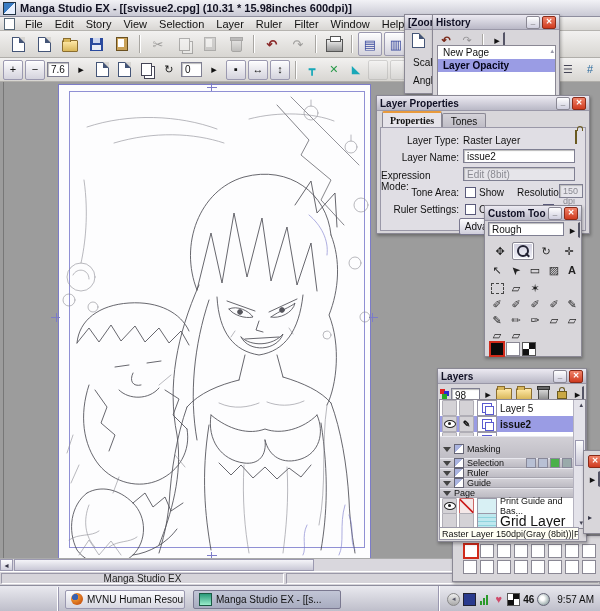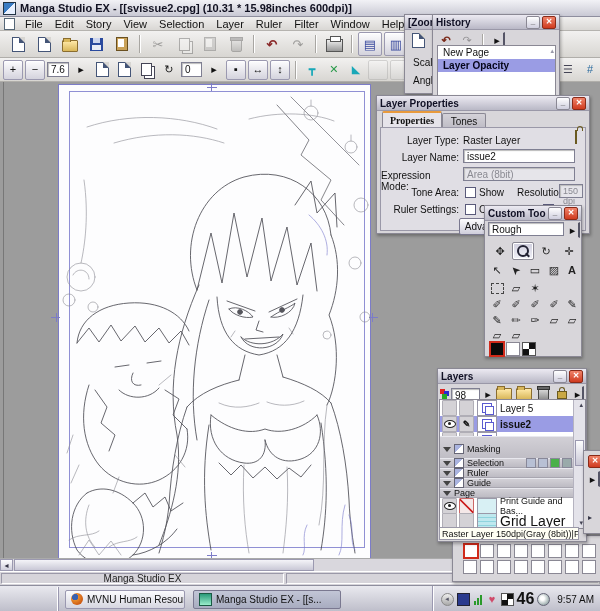--- a/index.html
+++ b/index.html
@@ -419,21 +419,21 @@
     </div>
     <span class="tab active" style="left:5px;top:16px;width:58px;font-family:Liberation Serif, serif;">Properties</span>
     <span class="tab" style="left:65px;top:17px;width:42px;">Tones</span>
     <div class="abs" style="left:3px;top:31px;width:204px;height:102px;border:1px solid #9a98a8;background:#e0dee4;">
       <span class="abs lbl" style="right:126px;top:7px;">Layer Type:</span>
       <span class="abs lbl" style="left:82px;top:7px;">Raster Layer</span>
       <span class="abs" style="right:8px;top:3px;"><span class="i-lock"></span></span>
       <span class="abs lbl" style="right:126px;top:24px;">Layer Name:</span>
       <span class="abs fld" style="left:82px;top:21px;width:112px;height:14px;">issue2</span>
       <span class="abs lbl" style="right:132px;top:42px;">Expression Mode:</span>
-      <span class="abs fld glbl" style="left:82px;top:39px;width:112px;height:14px;background:#e6e5ea;">Area (8bit)</span>
+      <span class="abs fld glbl" style="left:82px;top:39px;width:112px;height:14px;background:#e6e5ea;">Edit (8bit)</span>
       <span class="abs lbl" style="right:126px;top:59px;">Tone Area:</span>
       <span class="abs cb" style="left:84px;top:59px;"></span>
       <span class="abs lbl" style="left:98px;top:59px;">Show</span>
       <span class="abs lbl" style="left:136px;top:59px;">Resolution:</span>
       <span class="abs fld glbl" style="left:178px;top:56px;width:24px;height:14px;background:#e6e5ea;font-size:9px;">150 dpi</span>
       <span class="abs lbl" style="right:126px;top:76px;">Ruler Settings:</span>
       <span class="abs cb" style="left:84px;top:76px;"></span>
       <span class="abs lbl" style="left:98px;top:76px;">Convert to Layer</span>
       <span class="abs cb" style="left:162px;top:76px;"></span>
       <span class="abs lbl" style="left:175px;top:76px;">Hide</span>
@@ -682,19 +682,19 @@
     <span id="tray">
       <span class="ticon" style="border-radius:50%;background:linear-gradient(#eee,#aaa);border:1px solid #888;font-size:7px;text-align:center;line-height:10px;color:#556;">◂</span>
       <span class="ticon" style="background:#2a3a8e;border:1px solid #223;"></span>
       <span class="ticon bars" style="position:relative;">
           <i style="left:1px;height:4px;"></i>
           <i style="left:4px;height:7px;"></i>
           <i style="left:7px;height:10px;"></i>
         </span>
       <span class="ticon" style="color:#d04a6a;font-size:11px;line-height:11px;text-align:center;">♥</span>
       <span class="ticon check4"></span>
-      <span style="font-size:16px;font-weight:bold;">46</span>
+      <span style="font-size:10px;font-weight:bold;">46</span>
       <span class="ticon" style="border-radius:50%;background:radial-gradient(circle at 40% 40%,#fff 20%,#9aa 75%);border:1px solid #667;"></span>
       <span style="margin-left:4px;">9:57 AM</span>
     </span>
   </div>
 
 </div>
 
 </body></html>

